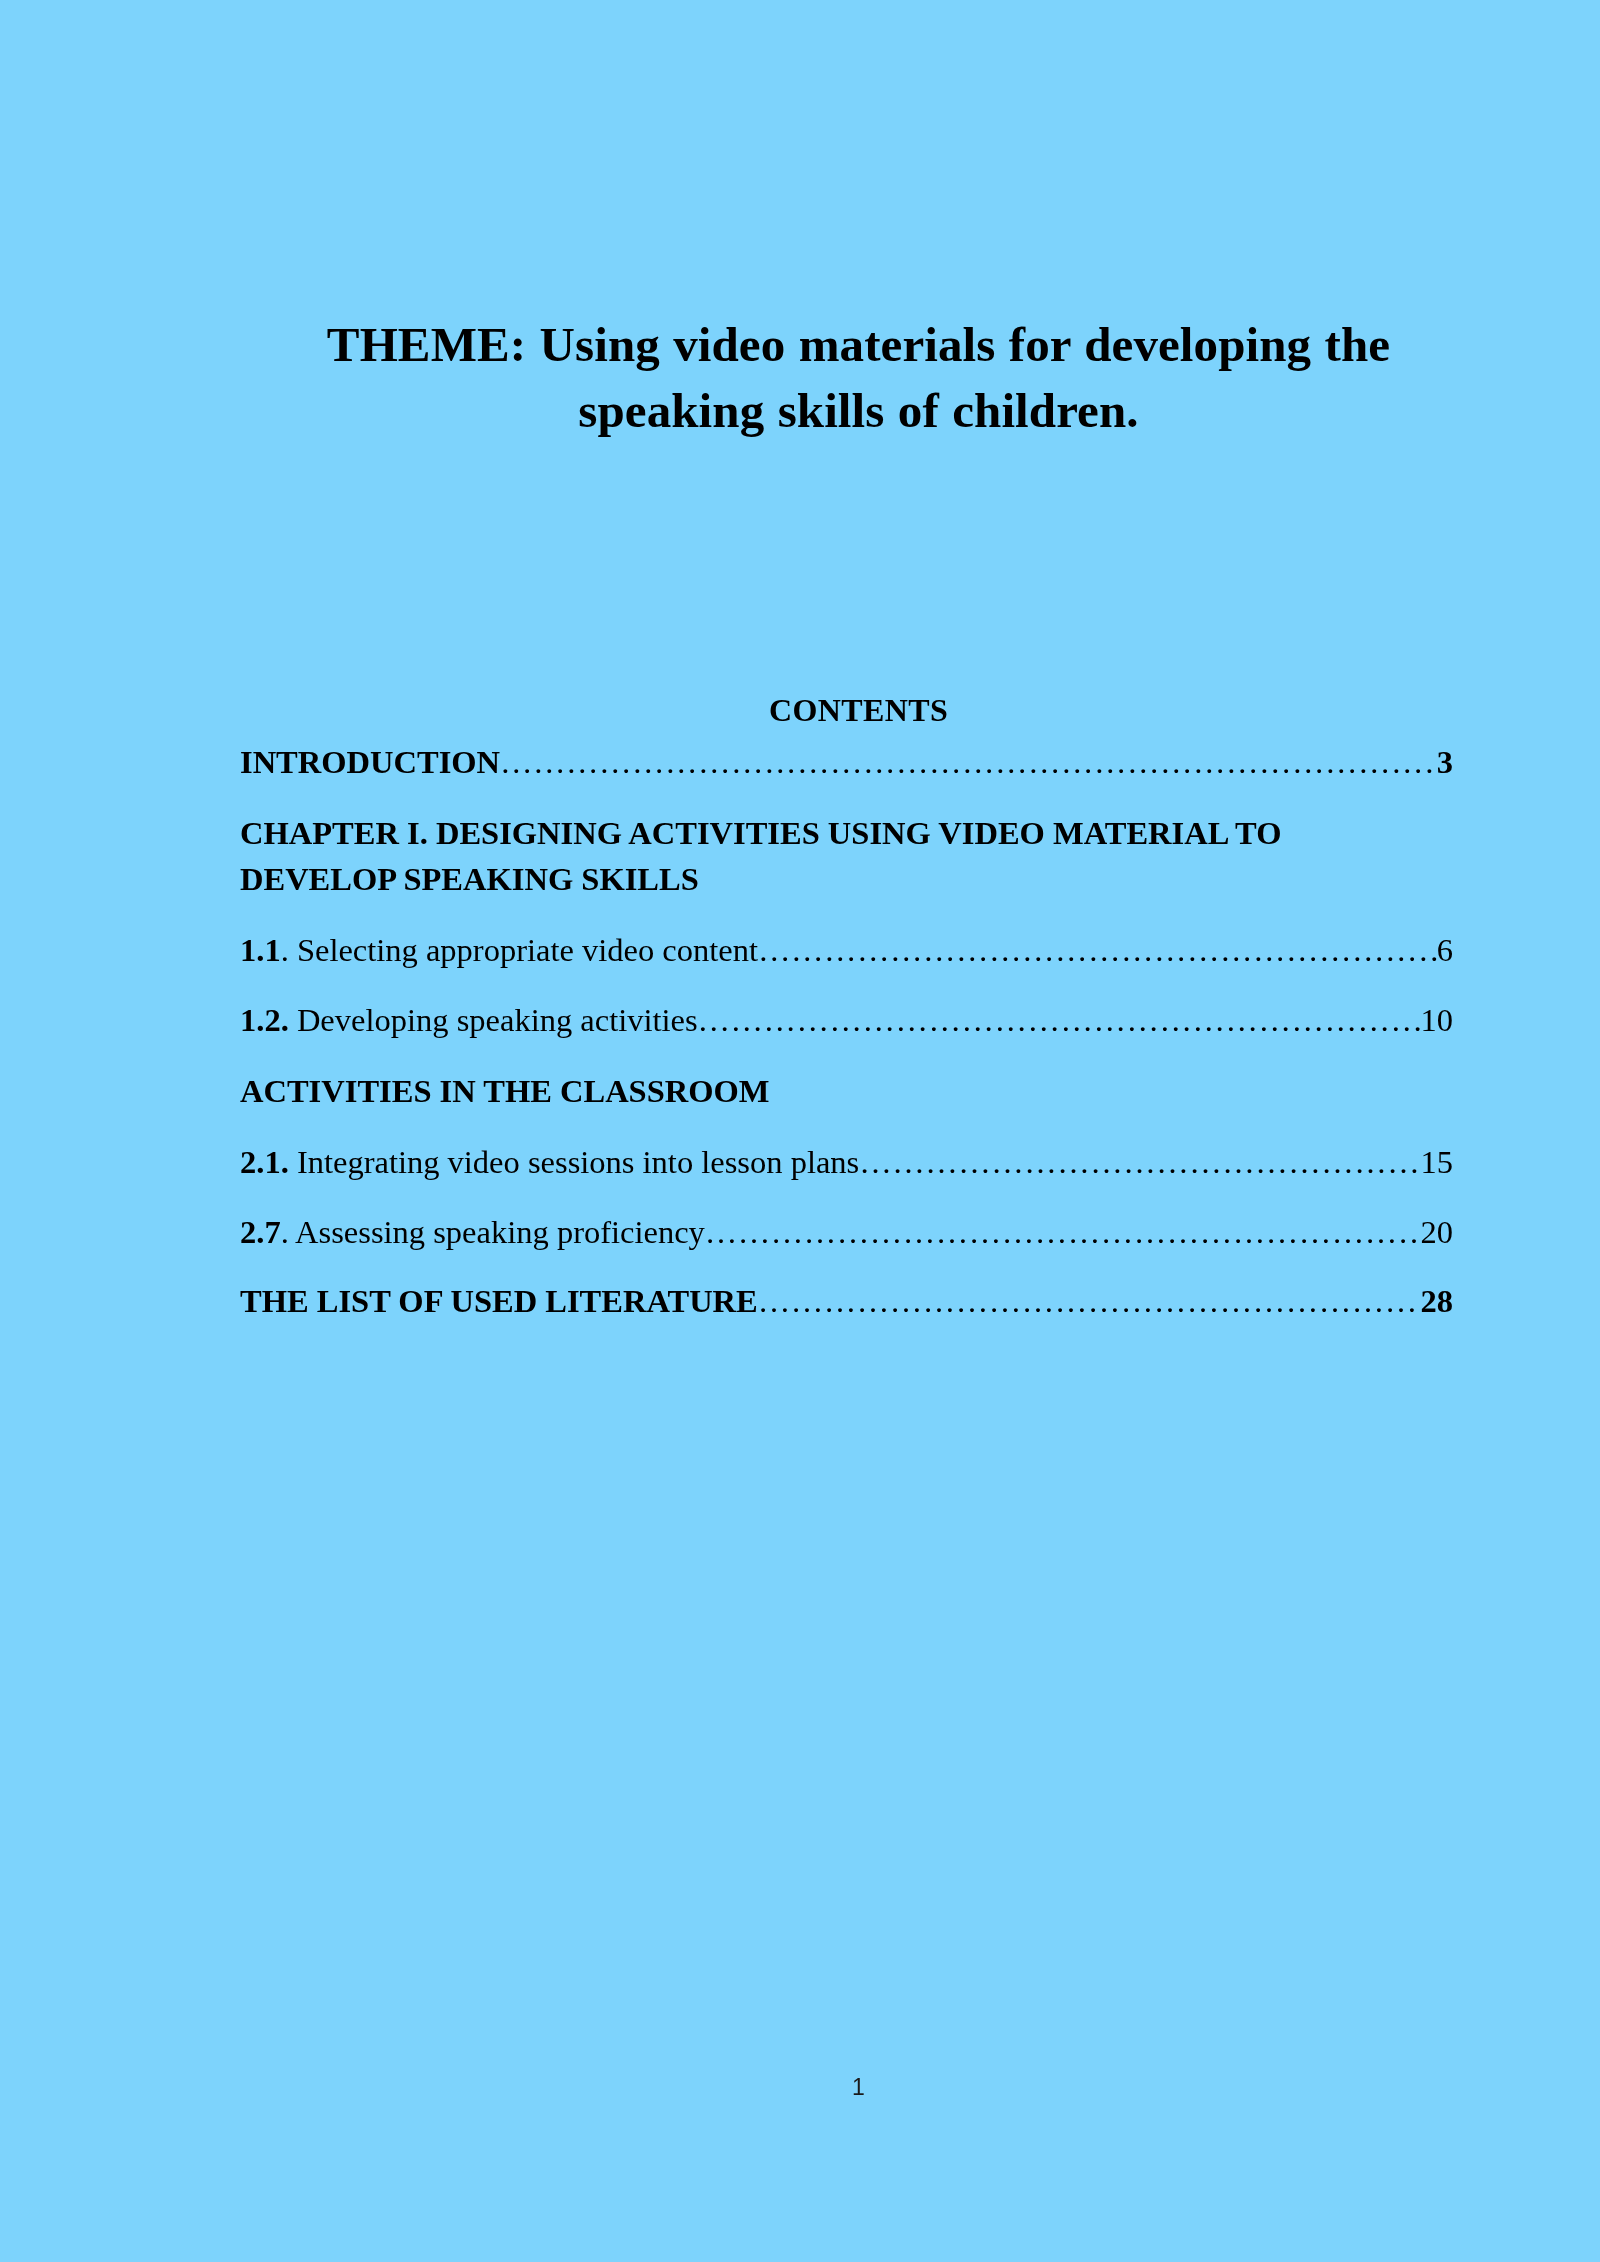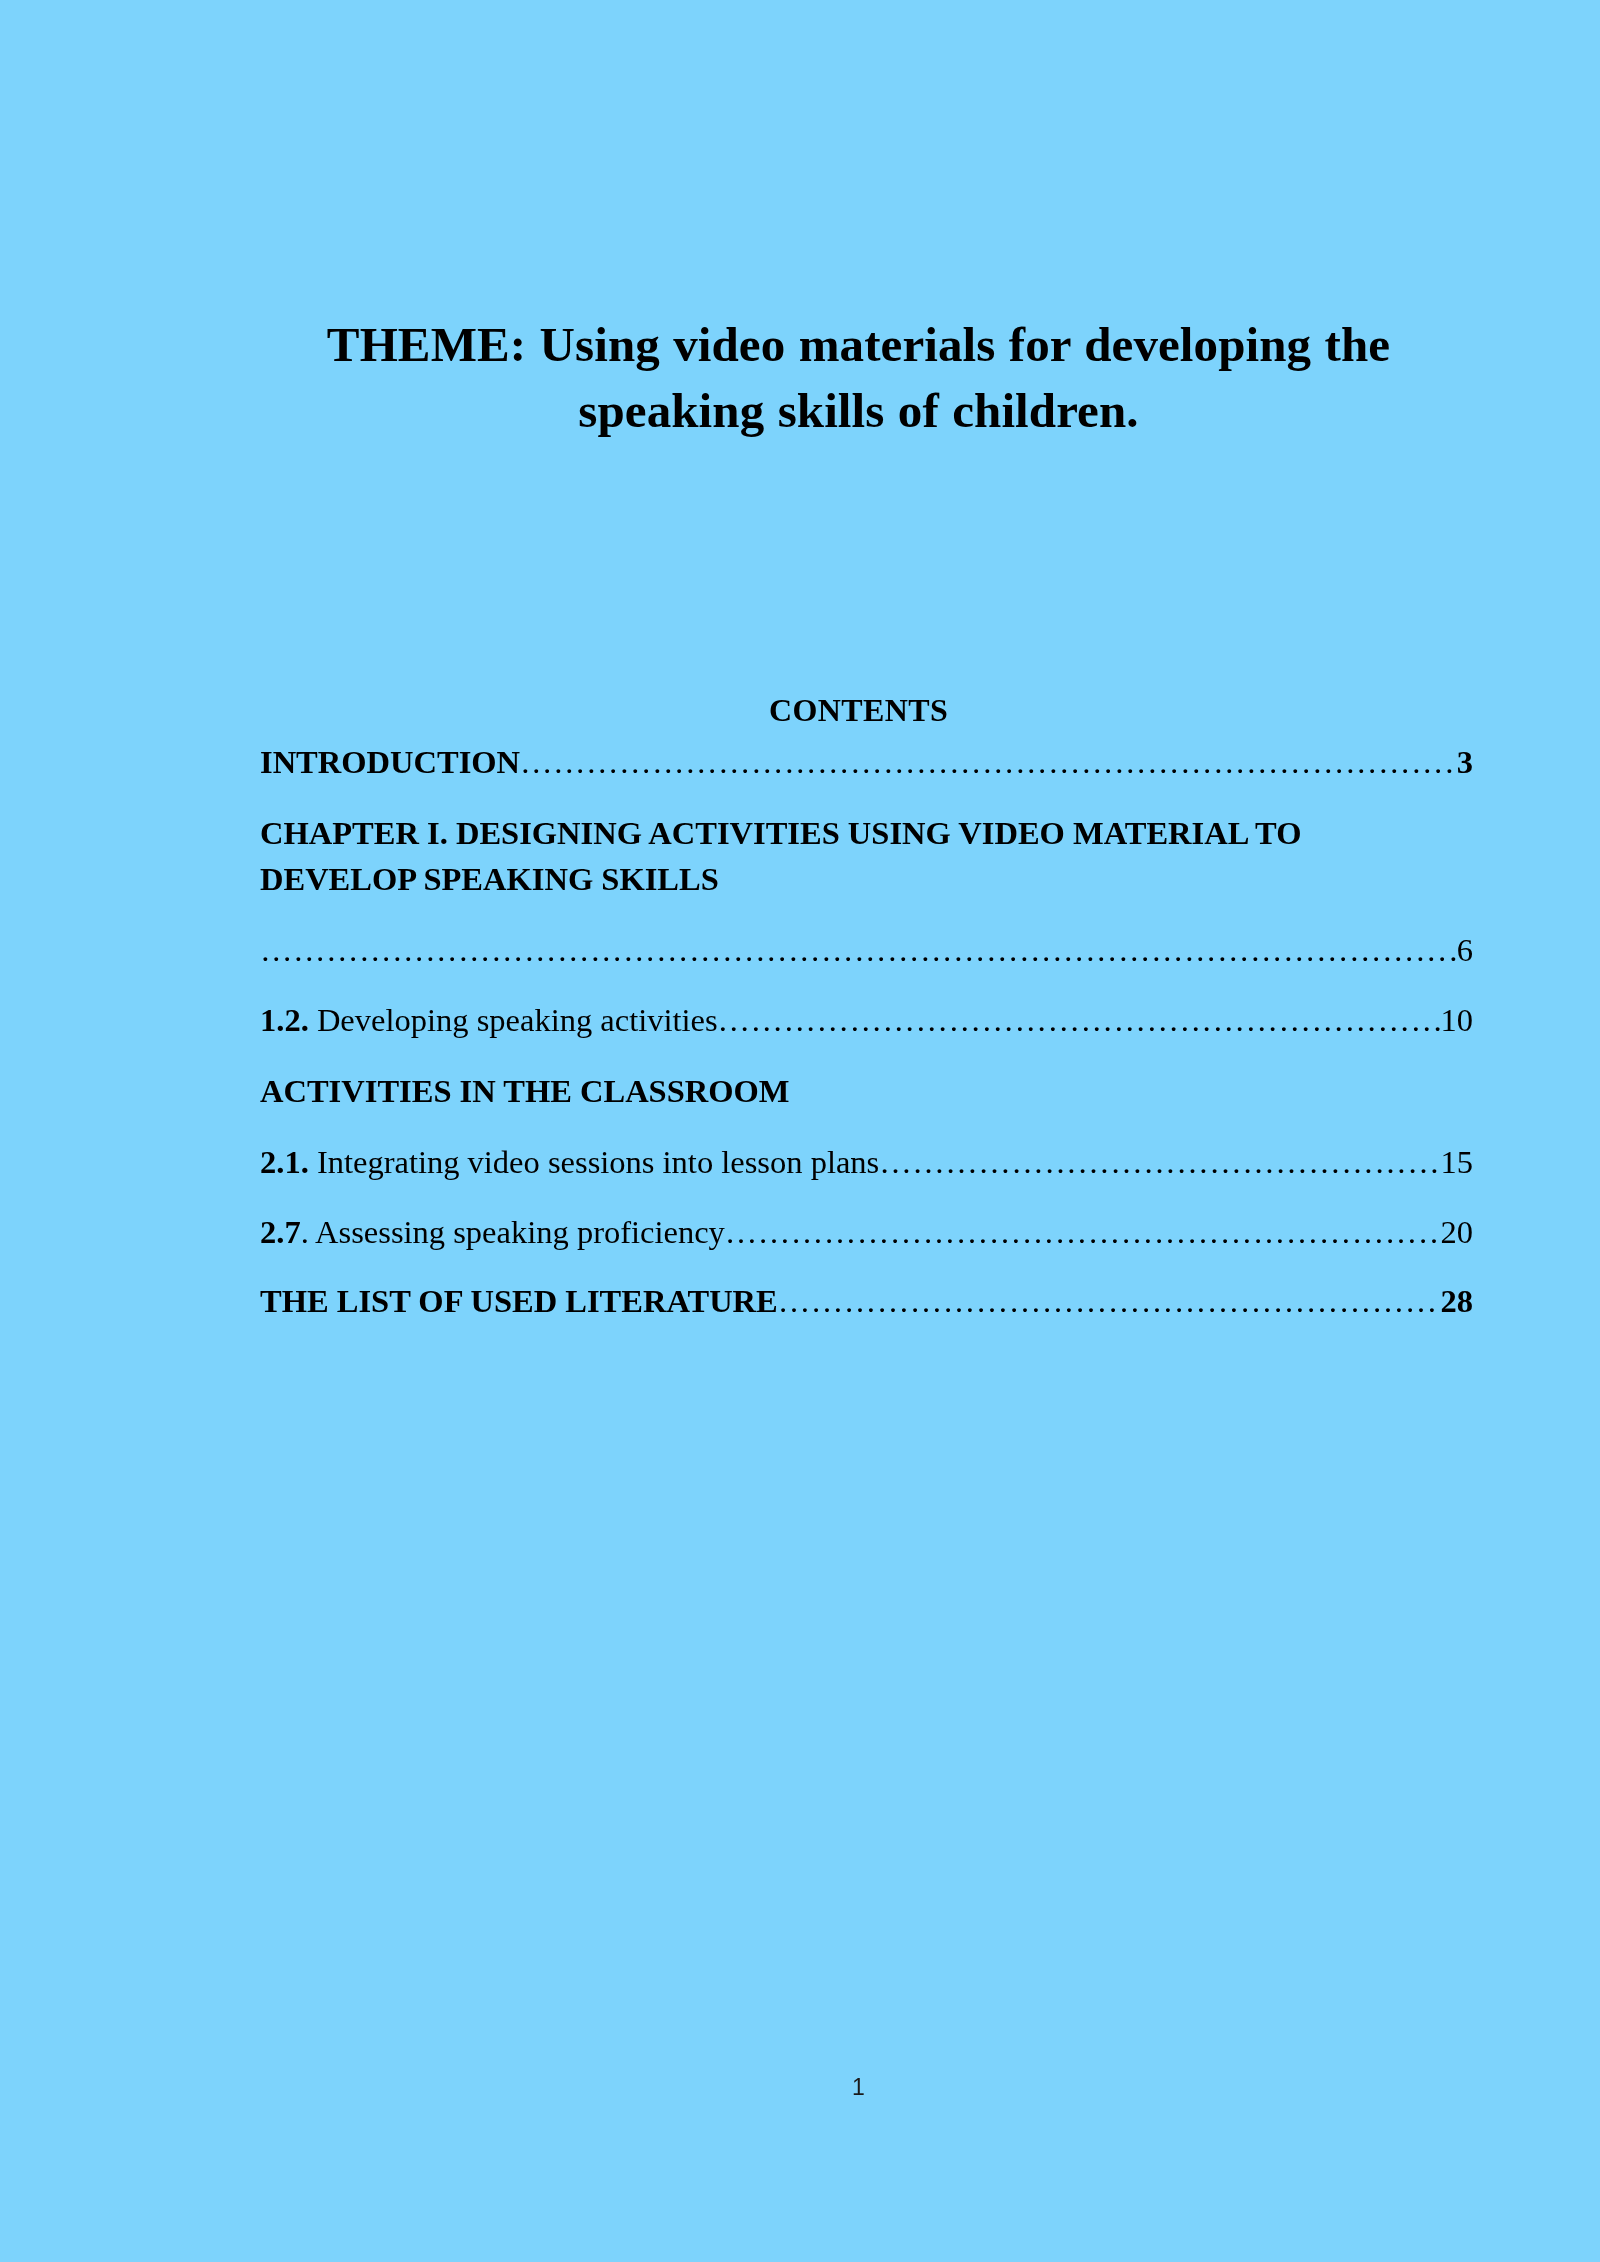--- a/index.html
+++ b/index.html
@@ -44,21 +44,21 @@
     width: 1213px;
     text-align: center;
     font-size: 32px;
     font-weight: bold;
     letter-spacing: 0.4px;
   }
 
   
   .toc {
     position: absolute;
-    left: 260px;
+    left: 240px;
     top: 742px;
     width: 1213px;
   }
   .toc-entry {
     position: relative;
     font-size: 32.5px;
     line-height: 1.27;
     margin-bottom: 28px;
     white-space: nowrap;
   }
@@ -138,20 +138,21 @@
       </div>
     </div>
 
     <div class="toc-entry wrap chapter-heading">
       <div>CHAPTER I. DESIGNING ACTIVITIES USING VIDEO MATERIAL TO</div>
       <div>DEVELOP SPEAKING SKILLS</div>
     </div>
 
     <div class="toc-entry">
       <div class="toc-line">
+        <span class="toc-label"><span class="toc-num-prefix">1.1</span><span class="toc-text">. Selecting appropriate video content</span></span>
         <span class="leader"></span>
         <span class="toc-page">6</span>
       </div>
     </div>
 
     <div class="toc-entry">
       <div class="toc-line">
         <span class="toc-label"><span class="toc-num-prefix">1.2.</span><span class="toc-text"> Developing speaking activities</span></span>
         <span class="leader"></span>
         <span class="toc-page">10</span>

